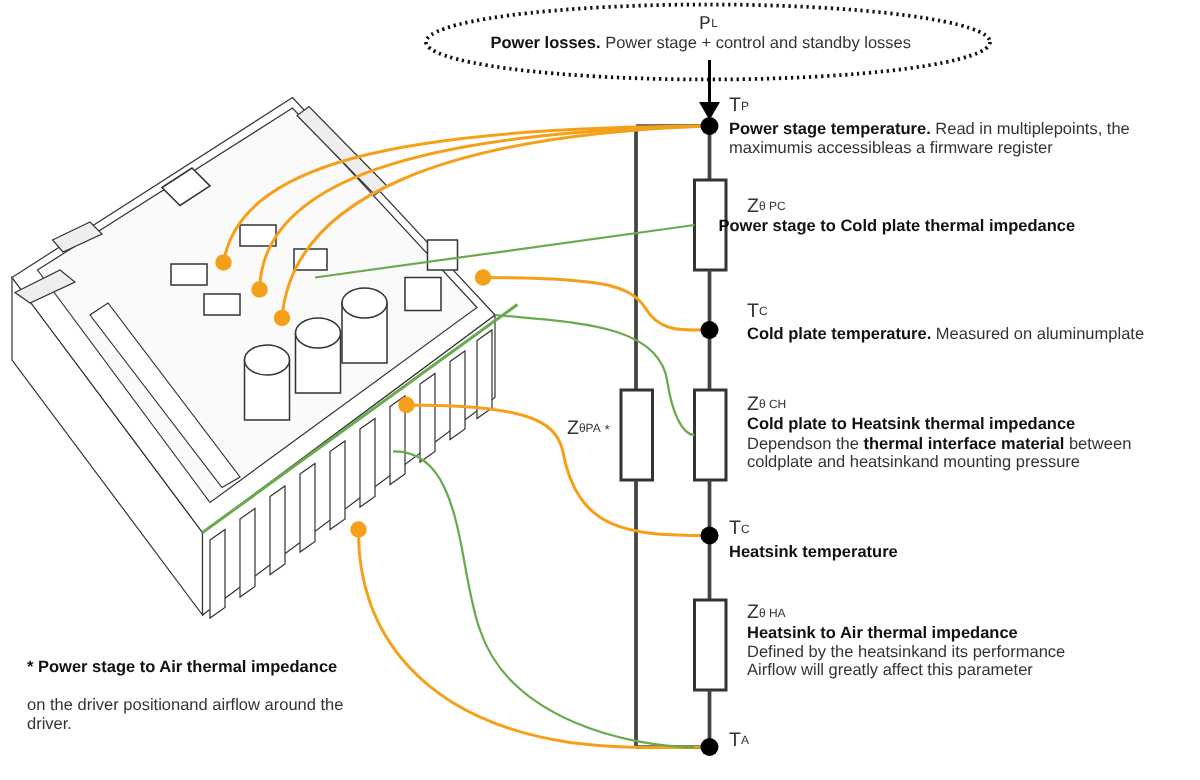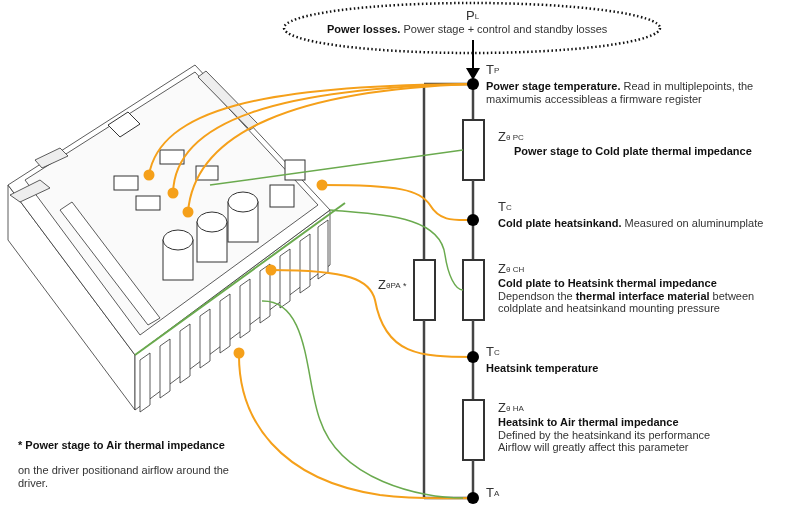--- a/index.html
+++ b/index.html
@@ -110,47 +110,47 @@
   </g>
 
   <g fill="#000">
     <circle cx="473" cy="84" r="6"></circle>
     <circle cx="473" cy="220" r="6"></circle>
     <circle cx="473" cy="357" r="6"></circle>
     <circle cx="473" cy="498" r="6"></circle>
   </g>
 </svg>
 
-<div class="lbl sym" style="left:466px; top:10px;">
+<div class="lbl sym" style="left:466px; top:10px;font-family:Liberation Mono, monospace;">
   <span>P</span><sub>L</sub>
 </div>
 <div class="lbl" style="left:327px; top:23px;">
   <b>Power losses.</b><span> Power stage + control and standby losses</span>
 </div>
 
 <div class="lbl sym" style="left:486px; top:64px;">
   <span>T</span><sub>P</sub>
 </div>
 <div class="lbl" style="left:486px; top:80px;">
   <b>Power stage temperature.</b><span> Read in multiplepoints, the</span><br>
   <span>maximumis accessibleas a firmware register</span>
 </div>
 
 <div class="lbl sym" style="left:498px; top:131px;">
   <span>Z</span><sub>θ PC</sub>
 </div>
-<div class="lbl" style="left:514px; top:145px;">
+<div class="lbl" style="left:479px; top:145px;">
   <b>Power stage to Cold plate thermal impedance</b><br>
 </div>
 
 <div class="lbl sym" style="left:498px; top:201px;">
   <span>T</span><sub>C</sub>
 </div>
 <div class="lbl" style="left:498px; top:217px;">
-  <b>Cold plate heatsinkand.</b><span> Measured on aluminumplate</span>
+  <b>Cold plate temperature.</b><span> Measured on aluminumplate</span>
 </div>
 
 <div class="lbl sym" style="left:498px; top:263px;">
   <span>Z</span><sub>θ CH</sub>
 </div>
 <div class="lbl" style="left:498px; top:277px;">
   <b>Cold plate to Heatsink thermal impedance</b><br>
   <span>Dependson the </span><b>thermal interface material</b><span> between</span><br>
   <span>coldplate and heatsinkand mounting pressure</span>
 </div>

